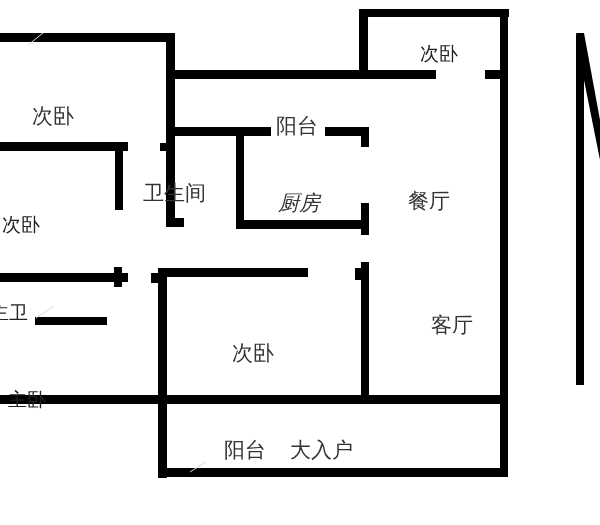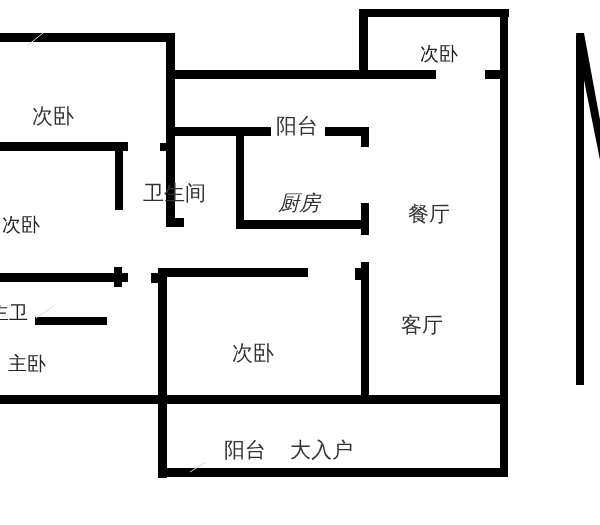--- a/index.html
+++ b/index.html
@@ -70,20 +70,20 @@
   <g>
     <path class="wm" d="M28,45 l15,-12 M36,318 l18,-12 M190,472 l16,-10"></path>
   </g>
 </svg>
 
 <div class="room-label" style="left:32px; top:106px;">次卧</div>
 <div class="room-label sans" style="left:420px; top:44px;">次卧</div>
 <div class="room-label" style="left:276px; top:116px;">阳台</div>
 <div class="room-label" style="left:143px; top:183px;">卫生间</div>
 <div class="room-label" style="left:278px; top:193px;font-style:italic;">厨房</div>
-<div class="room-label" style="left:408px; top:205px;font-family:Liberation Mono, monospace;">餐厅</div>
+<div class="room-label" style="left:408px; top:191px;">餐厅</div>
 <div class="room-label sans" style="left:2px; top:215px;">次卧</div>
 <div class="room-label sans" style="left:-10px; top:303px;">主卫</div>
-<div class="room-label" style="left:401px; top:315px;">客厅</div>
+<div class="room-label" style="left:431px; top:315px;">客厅</div>
 <div class="room-label" style="left:232px; top:343px;">次卧</div>
-<div class="room-label sans" style="left:8px; top:354px;">主卧</div>
+<div class="room-label sans" style="left:8px; top:390px;">主卧</div>
 <div class="room-label" style="left:224px; top:440px;">阳台</div>
 <div class="room-label" style="left:290px; top:440px;">大入户</div>
 
 </body></html>

